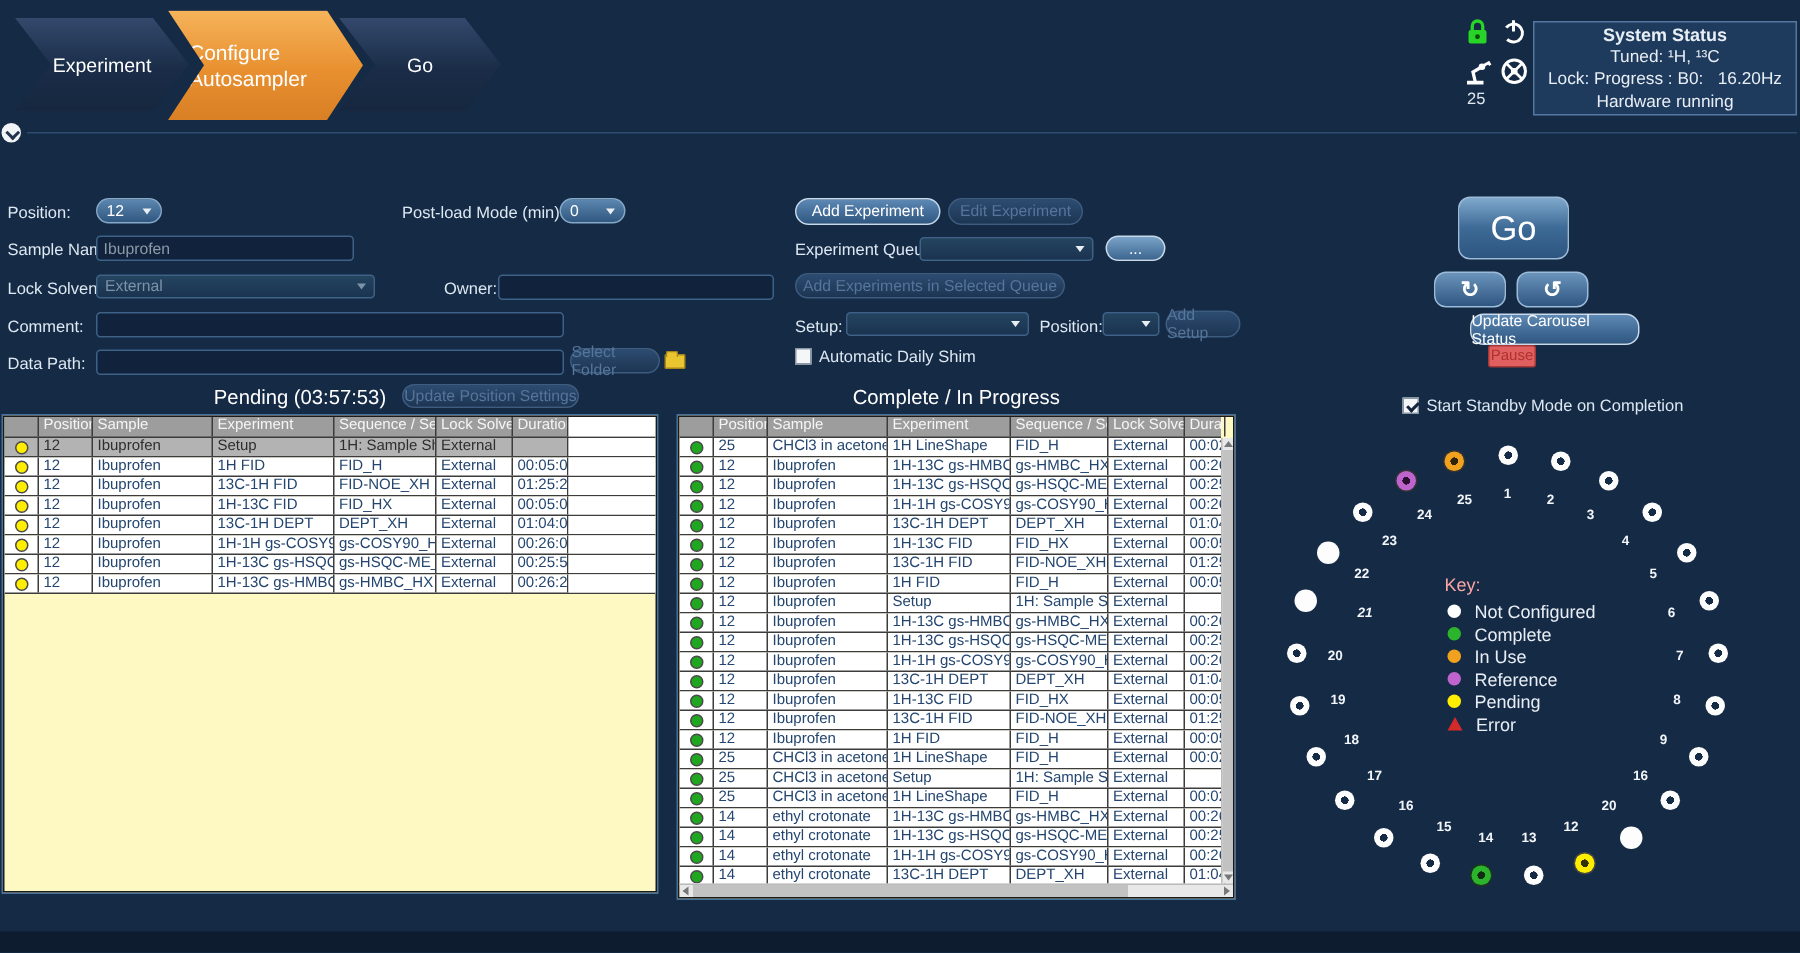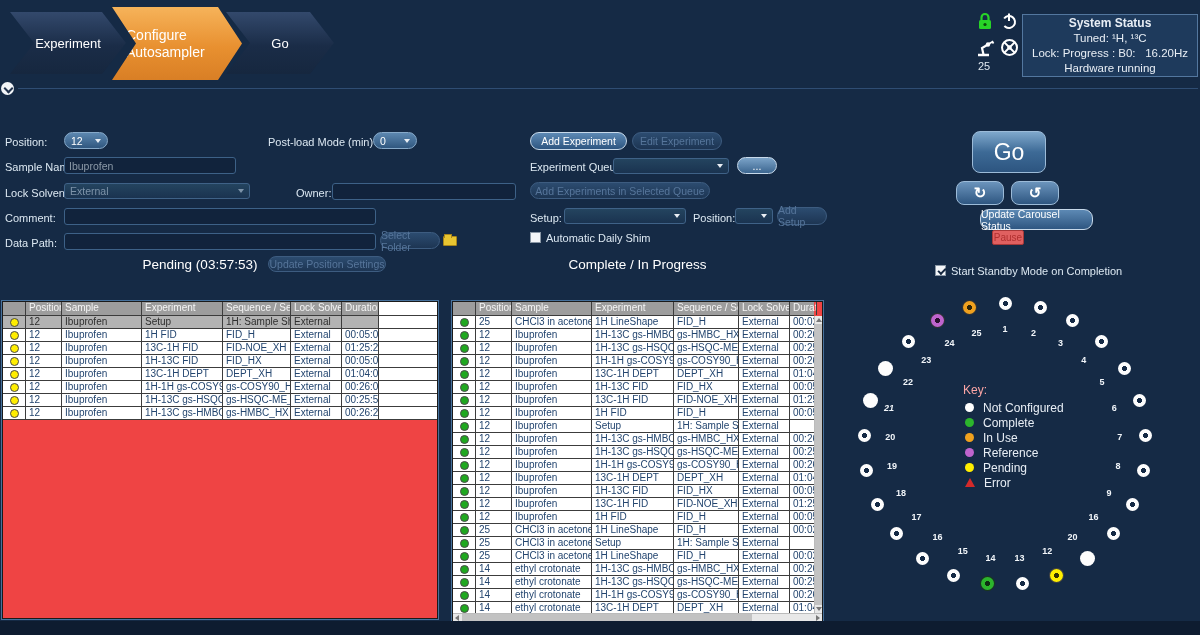--- a/index.html
+++ b/index.html
@@ -57,21 +57,21 @@
   
   #go-btn { left:972px; top:131px; width:74px; height:42px; font-size:23px; border-radius:8px;
          background:linear-gradient(#7fa8cc,#3d6a96 50%,#2d5580); border:1px solid #9cbbd8; }
   .rot-btn { width:48px; height:24px; font-size:15px; font-weight:bold; border-radius:8px;
          background:linear-gradient(#6b94bc,#2e5681); border:1px solid #9cbbd8; }
   #pause-btn { left:992px; top:230px; width:32px; height:15px; background:#e06060; border:1px solid #a83838;
          border-radius:2px; color:#b03030; font-size:10px; }
 
   
   .tbl-title { position:absolute; font-size:13.5px; color:#fff; text-align:center; }
-  .grid { position:absolute; background:#ef4444; border:1px solid #1a1a1a; box-shadow:0 0 0 1px #46719c; overflow:hidden;margin-top:24px; }
+  .grid { position:absolute; background:#fef9c3; border:1px solid #1a1a1a; box-shadow:0 0 0 1px #46719c; overflow:hidden; }
   .trow { display:flex; height:13px; border-bottom:1px solid #3c3c3c; background:#fff; }
   .trow.thead { height:14px; background:#9d9d9d; color:#f5f5f5; border-bottom:1px solid #3c3c3c; }
   .trow.sel { background:#b3b3b3; }
   .trow.sel .tc { color:#2e2e2e; }
   .tc { font-size:10px; color:#23456f; padding:0 0 0 3px; line-height:12px; white-space:nowrap; overflow:hidden;
          border-right:1px solid #3c3c3c; flex-shrink:0; }
   .thead .tc { color:#f5f5f5; }
   .tc.fill { flex:1 1 auto; border-right:none; background:#fff; }
   .thead .tc.fill { background:#fff; }
   .stat { display:flex; align-items:center; justify-content:center; padding:0; }
@@ -657,21 +657,21 @@
     <div class="clabel" style="left: 87.4047px; top: 253.037px;">16</div>
     <div class="cdot st-nc" style="left: 39.8576px; top: 243.377px;"></div>
     <div class="clabel" style="left: 66.391px; top: 233.304px;">17</div>
     <div class="cdot st-nc" style="left: 20.9194px; top: 213.535px;"></div>
     <div class="clabel" style="left: 50.9449px; top: 208.965px;">18</div>
     <div class="cdot st-nc" style="left: 9.9975px; top: 179.921px;"></div>
     <div class="clabel" style="left: 42.037px; top: 181.549px;">19</div>
     <div class="cdot st-nc" style="left: 7.77823px; top: 144.647px;"></div>
     <div class="clabel" style="left: 40.2269px; top: 152.779px;">20</div>
     <div class="cdot st-solid" style="left: 13.401px; top: 108.929px;"></div>
-    <div class="clabel" style="left: 39px; top: 124.463px; font-style: italic;">21</div>
+    <div class="clabel" style="left: 60px; top: 124.463px; font-style: italic;">21</div>
     <div class="cdot st-solid" style="left: 28.4498px; top: 76.9484px;"></div>
     <div class="clabel" style="left: 57.9023px; top: 98.3799px;">22</div>
     <div class="cdot st-nc" style="left: 51.9789px; top: 50.7154px;"></div>
     <div class="clabel" style="left: 76.2771px; top: 76.1686px;">23</div>
     <div class="cdot st-ref" style="left: 80.5727px; top: 29.9408px;"></div>
     <div class="clabel" style="left: 99.5983px; top: 59.2247px;">24</div>
     <div class="cdot st-inuse" style="left: 113.435px; top: 16.9298px;"></div>
     <div class="clabel" style="left: 126.401px; top: 48.6129px;">25</div>
   </div>
 <div id="carousel-key">

